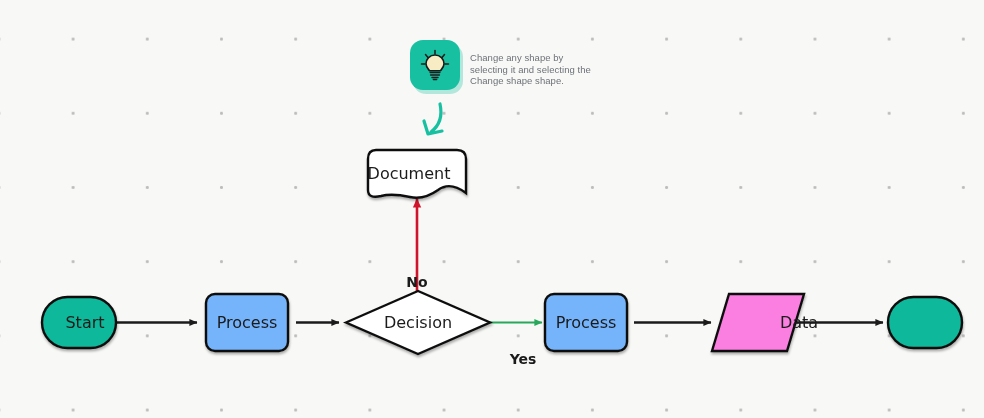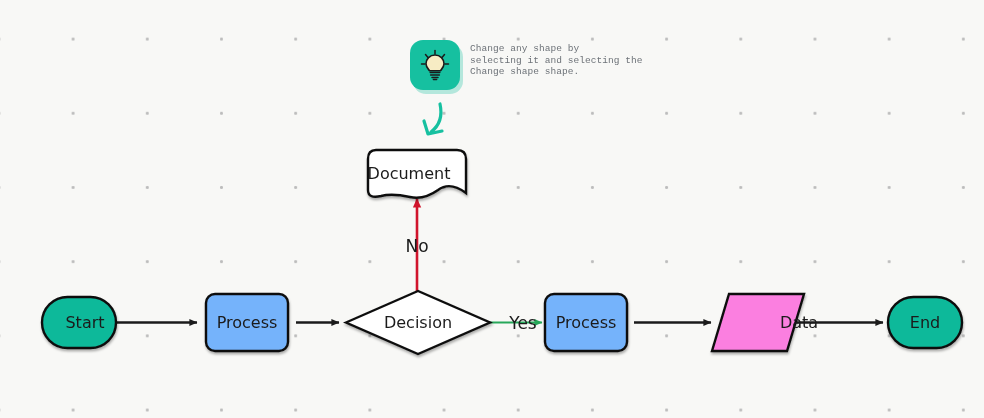--- a/index.html
+++ b/index.html
@@ -37,25 +37,26 @@
     font-size: 16px;
     font-family: "DejaVu Sans", sans-serif;
     white-space: nowrap;
     pointer-events: none;
   }
   .edge-label {
     position: absolute;
     display: flex;
     align-items: center;
     justify-content: center;
-    font-size: 17px;
-    font-weight: normal;
+    font-size: 14px;
+    font-weight: bold;
     color: #1b1b1b;
     font-family: "DejaVu Sans", sans-serif;
     white-space: nowrap;
+    margin-top: 36px;
   }
   .hint-box {
     position: absolute;
     left: 410px;
     top: 40px;
     display: flex;
     align-items: flex-start;
     gap: 10px;
   }
   .hint-icon {
@@ -63,25 +64,25 @@
     height: 50px;
     border-radius: 13px;
     background: #16c0a0;
     box-shadow: 3px 4px 0 rgba(22,192,160,0.30);
     display: flex;
     align-items: center;
     justify-content: center;
     flex: none;
   }
   .hint-text {
-    margin-top: 3px;
+    margin-top: 12px;
     font-size: 9.5px;
     line-height: 11.6px;
     color: #6d7278;
-    font-family: Liberation Mono, monospace;
+    font-family: Liberation Sans, sans-serif;
     letter-spacing: 0.05px;
   }
   .hint-text div { white-space: nowrap; }
 </style>
 </head>
 <body>
 
 <div id="canvas">
 
   <svg class="layer" viewBox="0 0 984 418" xmlns="http://www.w3.org/2000/svg">
@@ -148,21 +149,20 @@
       <path d="M424,121 L428,134 L442,131" fill="none" stroke="#16c0a0" stroke-width="3.2" stroke-linecap="round" stroke-linejoin="round"></path>
     </g>
   </svg>
 
   <div class="node-label" style="left:42px; top:297px; width:86px; height:51px;">Start</div>
   <div class="node-label" style="left:206px; top:294px; width:82px; height:57px;">Process</div>
   <div class="node-label" style="left:346px; top:292px; width:144px; height:61px;">Decision</div>
   <div class="node-label" style="left:368px; top:152px; width:82px; height:42px;">Document</div>
   <div class="node-label" style="left:545px; top:294px; width:82px; height:57px;">Process</div>
   <div class="node-label" style="left:753px; top:294px; width:92px; height:57px;">Data</div>
-  <div class="node-label" style="left:888px; top:297px; width:74px; height:51px;">End</div>
 
   <div class="edge-label" style="left:399px; top:238px; width:36px; height:15px;">No</div>
   <div class="edge-label" style="left:508px; top:315px; width:30px; height:15px;">Yes</div>
 
   <div class="hint-box">
     <div class="hint-icon">
       <svg width="34" height="34" viewBox="0 0 34 34" xmlns="http://www.w3.org/2000/svg">
         <g stroke="#1b1b1b" stroke-width="1.5" stroke-linecap="round">
           <line x1="17" y1="2.5" x2="17" y2="6"></line>
           <line x1="7.5" y1="6.5" x2="9.8" y2="9.2"></line>

